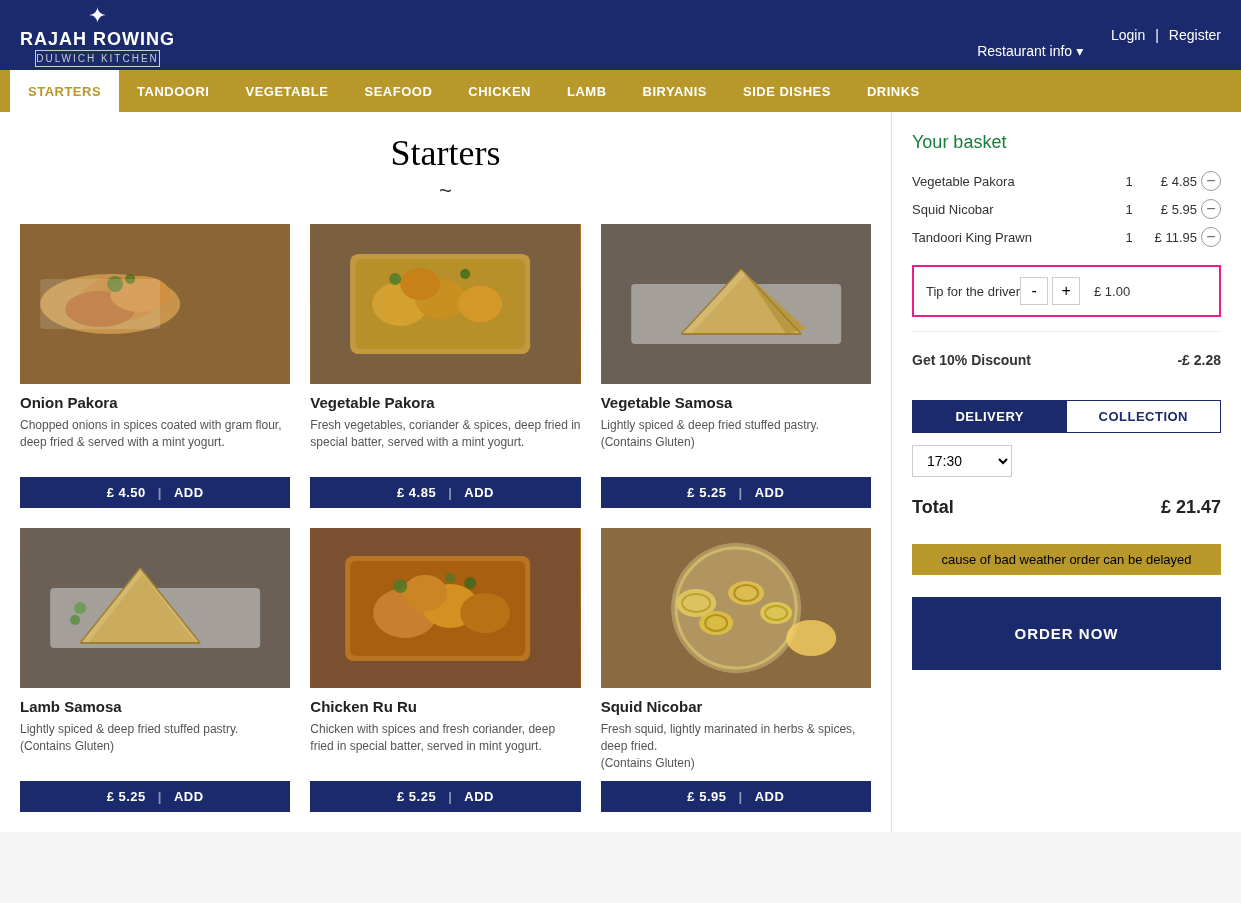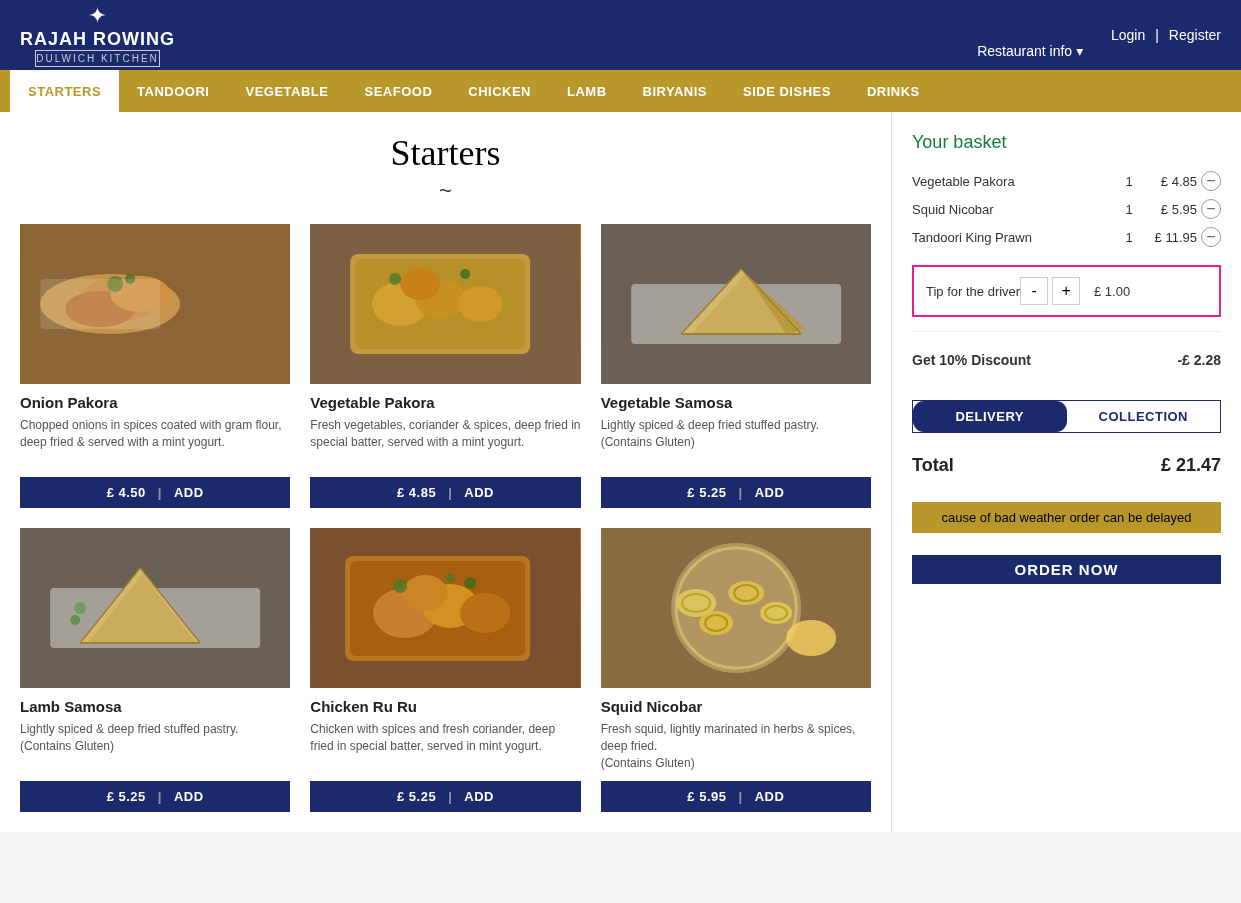--- a/index.html
+++ b/index.html
@@ -255,21 +255,20 @@
       border: 1px solid #1a2a6c;
     }
     .toggle-btn {
       flex: 1;
       padding: 8px 0;
       text-align: center;
       font-size: 13px;
       font-weight: bold;
       cursor: pointer;
       letter-spacing: 0.5px;
-      border-radius: 11px;
     }
     .toggle-btn.active {
       background: #1a2a6c;
       color: white;
     }
     .toggle-btn.inactive {
       background: white;
       color: #1a2a6c;
     }
 
@@ -308,21 +307,21 @@
       font-size: 13px;
       margin: 16px 0;
     }
 
     
     .order-btn {
       background: #1a2a6c;
       color: white;
       border: none;
       width: 100%;
-      padding: 6px 0;
+      padding: 28px 0;
       font-size: 15px;
       font-weight: bold;
       cursor: pointer;
       letter-spacing: 1px;
       margin-top: 6px;
     }
 
     
     .food-img-onion-pakora {
       background: linear-gradient(135deg, #8b5e1a 0%, #a07030 40%, #6b4a15 100%);
@@ -572,20 +571,29 @@
       <span class="discount-amount">-£ 2.28</span>
     </div>
 
     
     <div class="delivery-toggle">
       <div class="toggle-btn active">DELIVERY</div>
       <div class="toggle-btn inactive">COLLECTION</div>
     </div>
 
     
+    <div class="time-selector">
+      <select class="time-select">
+        <option>17:00</option>
+        <option selected="">17:30</option>
+        <option>18:00</option>
+        <option>18:30</option>
+        <option>19:00</option>
+      </select>
+    </div>
 
     
     <div class="total-row">
       <span>Total</span>
       <span>£ 21.47</span>
     </div>
 
     
     <div class="weather-warning">cause of bad weather order can be delayed</div>
 

